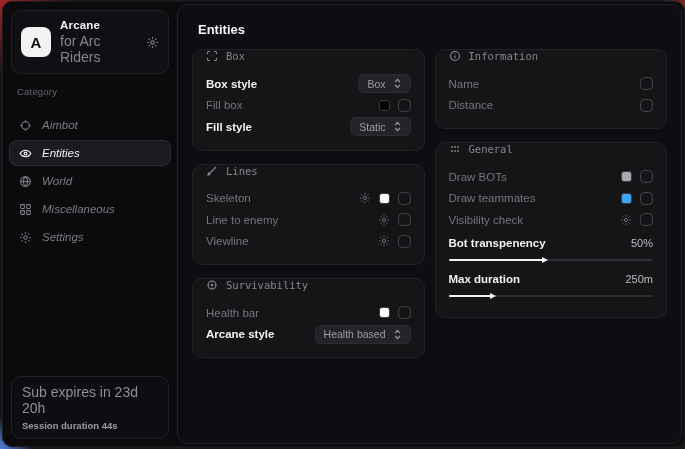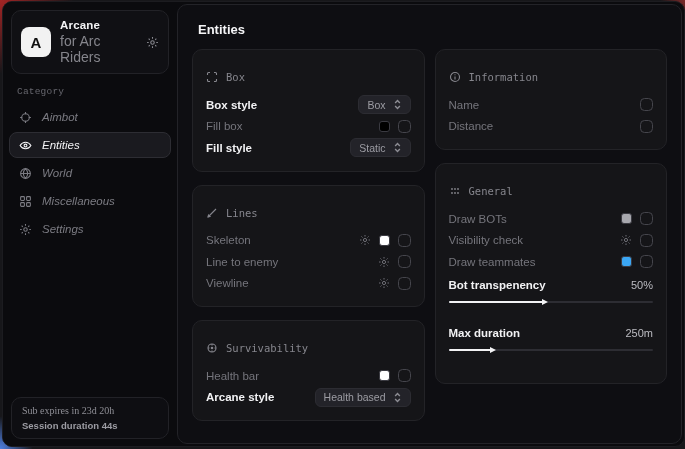--- a/index.html
+++ b/index.html
@@ -28,51 +28,51 @@
   .avatar {
     width:30px; height:30px; border-radius:8px; background:#f2f2f2; color:#111;
     font-weight:bold; font-size:15px; display:flex; align-items:center; justify-content:center;
     flex:none;
   }
   .brand-text { flex:1; min-width:0; }
   .brand-name { color:#f3f3f5; font-size:11.5px; font-weight:bold; letter-spacing:.2px; }
   .brand-sub  { color:#85858c; font-size:14px; margin-top:2px; }
   .brand-gear { color:#8a8a91; flex:none; cursor:pointer; display:flex; }
 
-  .cat-label { color:#66666d; font-size:9.5px; margin:12px 14px 7px; letter-spacing:.2px;font-family:Liberation Mono, monospace; }
+  .cat-label { color:#66666d; font-size:9.5px; margin:12px 14px 15px; letter-spacing:.2px; }
 
   .nav { padding:0 6px; }
   .nav-item {
     display:flex; align-items:center; gap:10px; height:26px; padding:0 9px;
     border-radius:8px; color:#7b7b82; font-size:11.5px; margin-bottom:2px;
     border:1px solid transparent; cursor:pointer;font-style:italic;
   }
   .nav-item .nicon { display:flex; color:inherit; }
   .nav-item.active { background:#1a1a1f; border-color:#2d2d33; color:#f2f2f4; }
 
   .sub-card {
     position:absolute; left:8px; right:8px; bottom:7px;
     border:1px solid #222227; border-radius:10px; padding:7px 10px; background:#0e0e12;
   }
-  .sub-line1 { font-family:Liberation Serif, serif; font-size:10px; color:#8f8f96; }
+  .sub-line1 { font-family:Liberation Sans, sans-serif; font-size:14px; color:#8f8f96; }
   .sub-line2 { font-size:9.5px; color:#9c9ca3; margin-top:4px; font-weight:bold; }
 
   
   .main {
     flex:1; margin:2px 2px 2px 0; border:1px solid #232328; border-radius:10px;
     background:#0e0e12; overflow:hidden; position:relative;
   }
   .page-title { color:#f5f5f7; font-size:13px; font-weight:bold; padding:17px 20px 6px; }
 
   .content { display:flex; gap:10px; padding:6px 14px 0; align-items:flex-start; }
   .col { flex:1; min-width:0; }
 
   .card {
     background:#151518; border:1px solid #232327; border-radius:10px;
-    padding:21px 13px 12px; margin-bottom:13px;
+    padding:0 13px 12px; margin-bottom:13px;
   }
   .card-head {
     display:flex; align-items:center; gap:8px; color:#86868d;
     font-family:"DejaVu Sans Mono", monospace; font-size:10.5px; margin-bottom:11px;
   }
   .card-head .hicon { display:flex; color:#86868d; }
 
   .row { display:flex; align-items:center; height:21.5px; }
   .row .lbl { flex:1; font-size:11.5px; color:#75757c; }
   .row .lbl.strong { color:#f2f2f4; font-weight:bold; }
@@ -84,21 +84,21 @@
     width:13px; height:13px; border-radius:4.5px; border:1.5px solid #45454c;
     background:transparent; cursor:pointer;
   }
   .dd {
     display:flex; align-items:center; gap:7px; background:#232329; border:1px solid #2c2c32;
     border-radius:6px; padding:2.5px 8px; color:#9c9ca3; font-size:10.5px; cursor:pointer;
     font-family:"Liberation Sans", sans-serif;
   }
   .dd .chev { display:flex; color:#8d8d94; }
 
-  .slider-group { margin:2px 0 20px; }
+  .slider-group { margin:2px 0 8px; }
   .slider-row { display:flex; align-items:center; height:20px; }
   .slider-row .lbl { flex:1; font-size:11.5px; color:#f2f2f4; font-weight:bold; }
   .slider-val { font-size:11px; color:#bcbcc2; }
   .slider-track { position:relative; height:2px; background:#2d2d33; border-radius:2px; margin-top:6px; cursor:pointer; }
   .slider-fill { position:absolute; left:0; top:0; bottom:0; background:#f2f2f4; border-radius:2px; }
   .slider-fill::after {
     content:""; position:absolute; right:-5px; top:50%; transform:translateY(-50%);
     border-left:6px solid #f2f2f4; border-top:3.5px solid transparent; border-bottom:3.5px solid transparent;
   }
 </style>
@@ -357,35 +357,35 @@
             <span>General</span>
           </div>
           <div class="row">
             <span class="lbl">Draw BOTs</span>
             <span class="ctrls">
               <span class="swatch" style="background: rgb(168, 168, 174);"></span>
               <span class="checkbox"></span>
             </span>
           </div>
           <div class="row">
+            <span class="lbl">Draw teammates</span>
+            <span class="ctrls">
+              <span class="swatch" style="background: rgb(59, 167, 245);"></span>
+              <span class="checkbox"></span>
+            </span>
+          </div>
+          <div class="row">
             <span class="lbl">Visibility check</span>
             <span class="ctrls">
               <span class="mini-gear">
                 <svg width="12" height="12" viewBox="0 0 24 24" fill="none" stroke="currentColor" stroke-width="2">
                     <circle cx="12" cy="12" r="3.2"></circle>
                     <path d="M12 2v3M12 19v3M2 12h3M19 12h3M4.9 4.9l2.1 2.1M17 17l2.1 2.1M19.1 4.9L17 7M7 17l-2.1 2.1"></path>
                   </svg>
               </span>
-              <span class="checkbox"></span>
-            </span>
-          </div>
-          <div class="row">
-            <span class="lbl">Draw teammates</span>
-            <span class="ctrls">
-              <span class="swatch" style="background: rgb(59, 167, 245);"></span>
               <span class="checkbox"></span>
             </span>
           </div>
 
           <div class="slider-group">
             <div class="slider-row">
               <span class="lbl">Bot transpenency</span>
               <span class="slider-val">50%</span>
             </div>
             <div class="slider-track">

